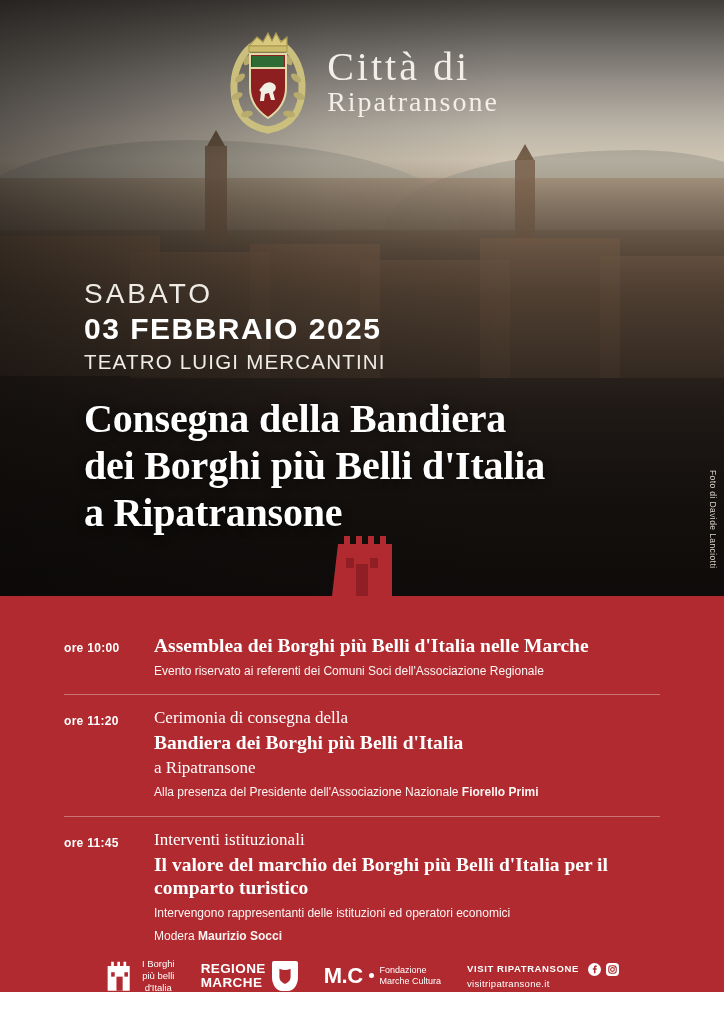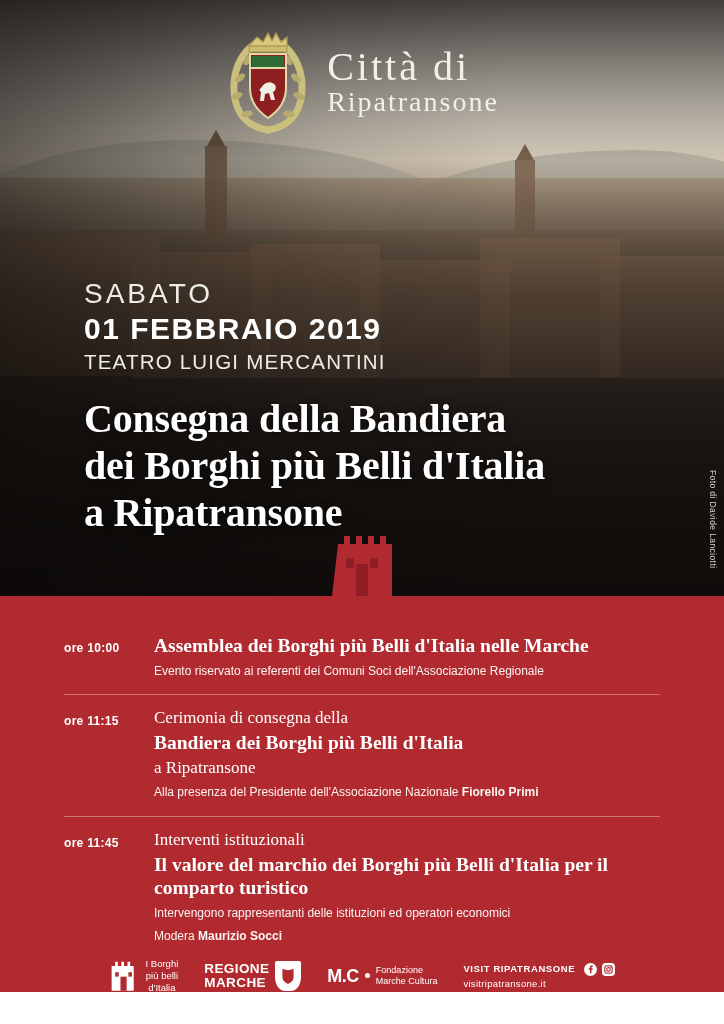--- a/index.html
+++ b/index.html
@@ -183,21 +183,21 @@
   .f-regione .rm {
     font-size: 13.5px; font-weight: 700; letter-spacing: .4px; line-height: 1.05;
   }
   .f-marche-shield {
     width: 26px; height: 30px; background: #fff; color: #b02a2f;
     display: flex; align-items: center; justify-content: center;
     font-size: 12px; font-weight: 700;
     border-radius: 2px 2px 10px 10px / 2px 2px 14px 14px;
   }
   .f-mc { display: flex; align-items: center; gap: 5px; }
-  .f-mc .big { font-size: 18px; font-weight: 700; letter-spacing: -.5px; }
+  .f-mc .big { font-size: 22px; font-weight: 700; letter-spacing: -.5px; }
   .f-mc .dot { width: 5px; height: 5px; border-radius: 50%; background: #fff; display:inline-block; margin: 0 1px 2px 1px;}
   .f-mc .small { font-size: 9px; line-height: 1.25; }
   .f-visit { }
   .f-visit .t1 { font-size: 9.5px; font-weight: 700; letter-spacing: .6px; }
   .f-visit .t2 { font-size: 9.5px; letter-spacing: .3px; margin-top: 2px;}
   .socials { display: inline-flex; gap: 5px; vertical-align: middle; margin-left: 6px;}
   .soc { width: 13px; height: 13px; display:inline-block; }
 </style>
 </head>
 <body>
@@ -252,21 +252,21 @@
         </svg>
       </div>
       <div class="city-title">
         <div class="l1">Città di</div>
         <div class="l2">Ripatransone</div>
       </div>
     </div>
 
     <div class="event">
       <div class="ev-sab">SABATO</div>
-      <div class="ev-date">01 FEBBRAIO 2019</div>
+      <div class="ev-date">03 FEBBRAIO 2025</div>
       <div class="ev-place">TEATRO LUIGI MERCANTINI</div>
       <div class="ev-head">
         <div>Consegna della Bandiera</div>
         <div>dei Borghi più Belli d'Italia</div>
         <div>a Ripatransone</div>
       </div>
     </div>
 
     <div class="photo-credit">Foto di Davide Lanciotti</div>
   </div>
@@ -285,21 +285,21 @@
 
       <div class="row">
         <div class="row-time">ore 10:00</div>
         <div class="row-body">
           <div class="ln-serif-bold">Assemblea dei Borghi più Belli d'Italia nelle Marche</div>
           <div class="ln-small">Evento riservato ai referenti dei Comuni Soci dell'Associazione Regionale</div>
         </div>
       </div>
 
       <div class="row">
-        <div class="row-time">ore 11:15</div>
+        <div class="row-time">ore 11:20</div>
         <div class="row-body">
           <div class="ln-serif">Cerimonia di consegna della</div>
           <div class="ln-serif-bold mt2">Bandiera dei Borghi più Belli d'Italia</div>
           <div class="ln-serif mt2">a Ripatransone</div>
           <div class="ln-small">
             <span>Alla presenza del Presidente dell'Associazione Nazionale </span><b>Fiorello Primi</b>
           </div>
         </div>
       </div>
 

